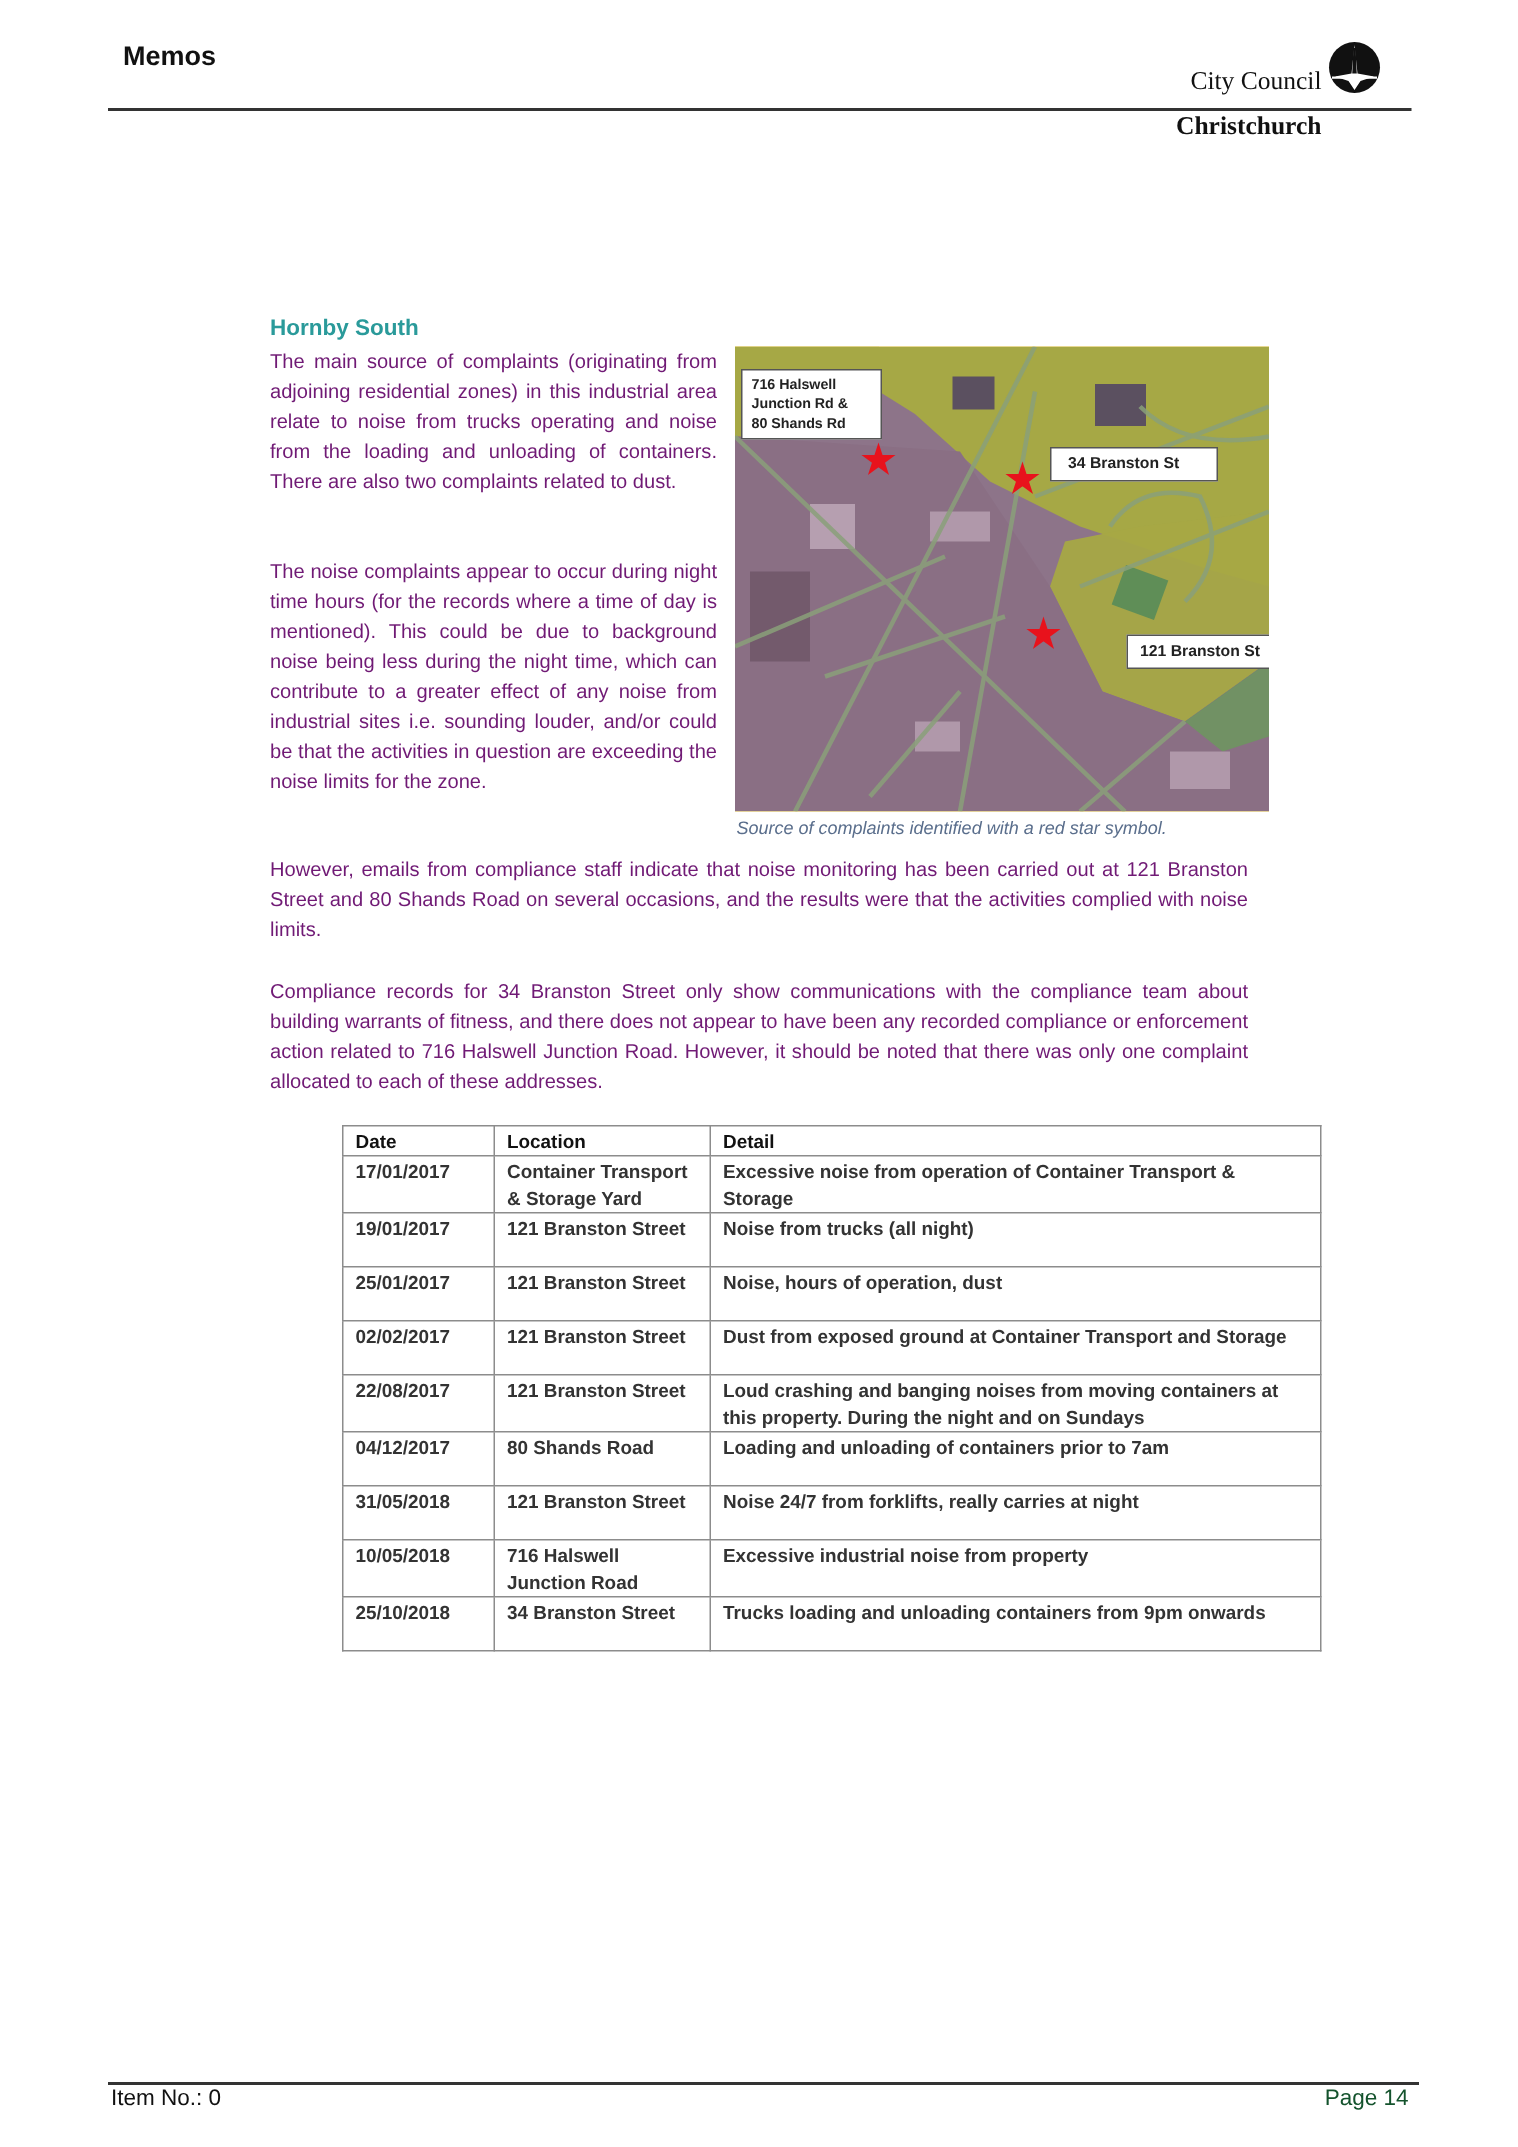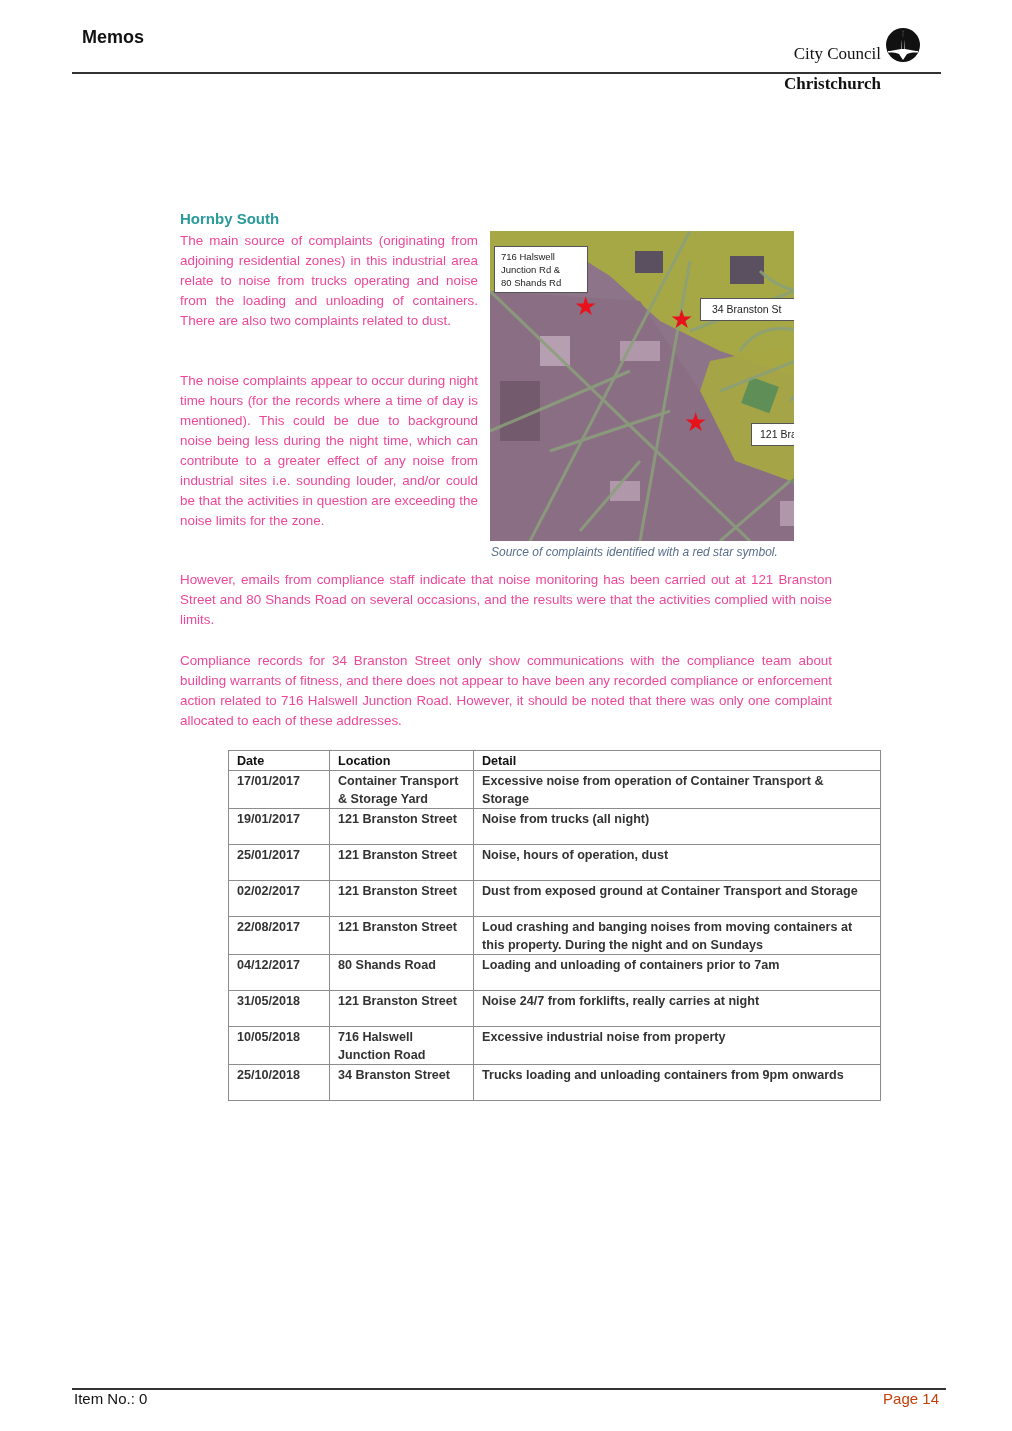--- a/index.html
+++ b/index.html
@@ -6,30 +6,30 @@
   body { width: 1012px; height: 1431px; position: relative; overflow: hidden;
          font-family: "Liberation Sans", sans-serif; color: #2b2b2b; }
   .hdr-title { position: absolute; left: 82px; top: 27px; font-size: 18px; font-weight: bold; color: #111; }
   .logo { position: absolute; left: 770px; top: 26px; width: 155px; height: 40px; }
   .logo-line1 { position: absolute; right: 44px; top: 0; font-family: "Liberation Serif", serif; font-weight: bold; font-size: 17px; color: #111; white-space: nowrap; margin-top: 48px; }
   .logo-line2 { position: absolute; right: 44px; top: 18px; font-family: "Liberation Serif", serif; font-size: 17px; color: #111; white-space: nowrap; }
   .logo-mark { position: absolute; right: 4px; top: 1px; width: 36px; height: 36px; }
   .rule-top { position: absolute; left: 72px; top: 72px; width: 869px; height: 2px; background: #333; }
   .rule-bot { position: absolute; left: 72px; top: 1388px; width: 874px; height: 2px; background: #333; }
   .ftr-left { position: absolute; left: 74px; top: 1390px; font-size: 15px; color: #111; }
-  .ftr-right { position: absolute; right: 73px; top: 1390px; font-size: 15px; color: #c2410c; }
+  .ftr-right { position: absolute; right: 73px; top: 1390px; font-size: 15px; color: #14532d; }
 
   .section-title { position: absolute; left: 180px; top: 210px; font-size: 15px; font-weight: bold; color: #2a9a9a; }
-  .para { position: absolute; font-size: 13.4px; line-height: 20px; color: #ec4899; text-align: justify; margin: 0; }
+  .para { position: absolute; font-size: 13.4px; line-height: 20px; color: #701a75; text-align: justify; margin: 0; }
   .p1 { left: 180px; top: 231px; width: 298px; }
   .p2 { left: 180px; top: 371px; width: 298px; }
   .p3 { left: 180px; top: 570px; width: 652px; }
   .p4 { left: 180px; top: 651px; width: 652px; }
 
-  .map { position: absolute; left: 490px; top: 231px; width: 304px; height: 310px; overflow: hidden; background: #fde047; }
+  .map { position: absolute; left: 490px; top: 231px; width: 356px; height: 310px; overflow: hidden; background: #fde047; font-weight: bold; }
   .map svg { display: block; }
   .map-label { position: absolute; background: #fff; border: 1px solid #555; font-size: 10.5px; color: #222; padding: 2px 6px; line-height: 13px; white-space: pre-line; }
   .lbl-716 { left: 4px; top: 15px; width: 80px; font-size: 9.5px; line-height: 13px; padding: 3px 6px 3px 6px; }
   .lbl-34 { left: 210px; top: 67px; width: 88px; padding: 4px 11px; }
   .lbl-121 { left: 225px; top: 192px; width: 92px; padding: 4px 8px; margin-left: 36px; }
   .star { position: absolute; color: #e8121c; font-size: 26px; line-height: 26px; }
   .star-1 { left: 84px; top: 62px; }
   .star-2 { left: 180px; top: 75px; }
   .star-3 { left: 194px; top: 178px; }
   .caption { position: absolute; left: 491px; top: 545px; font-size: 12px; font-style: italic; color: #5a6e8c; }

